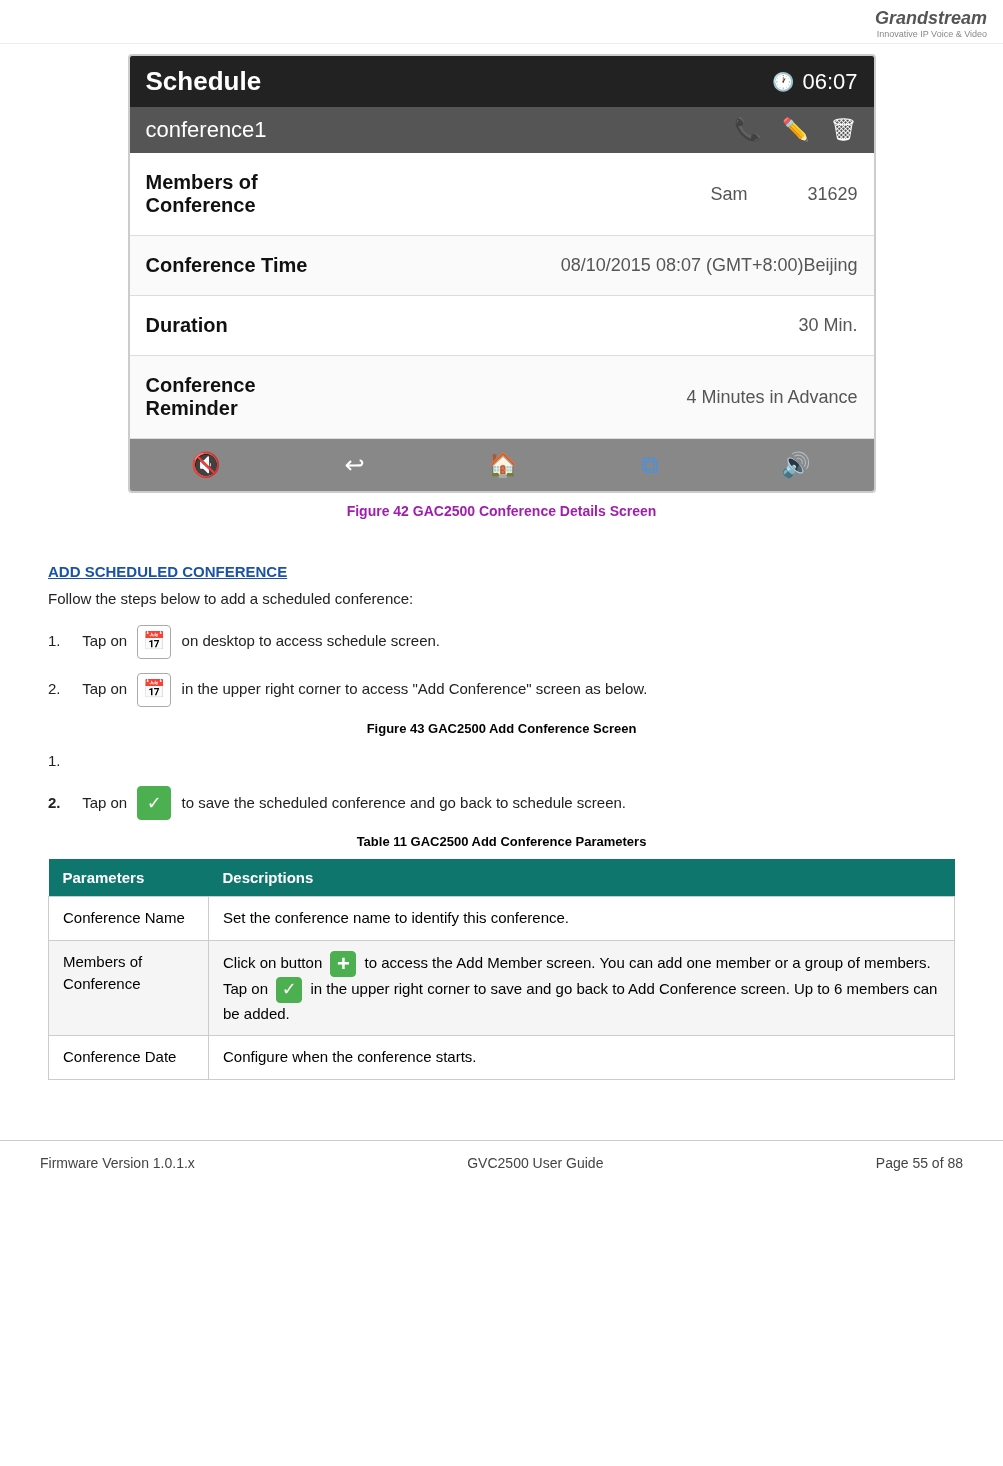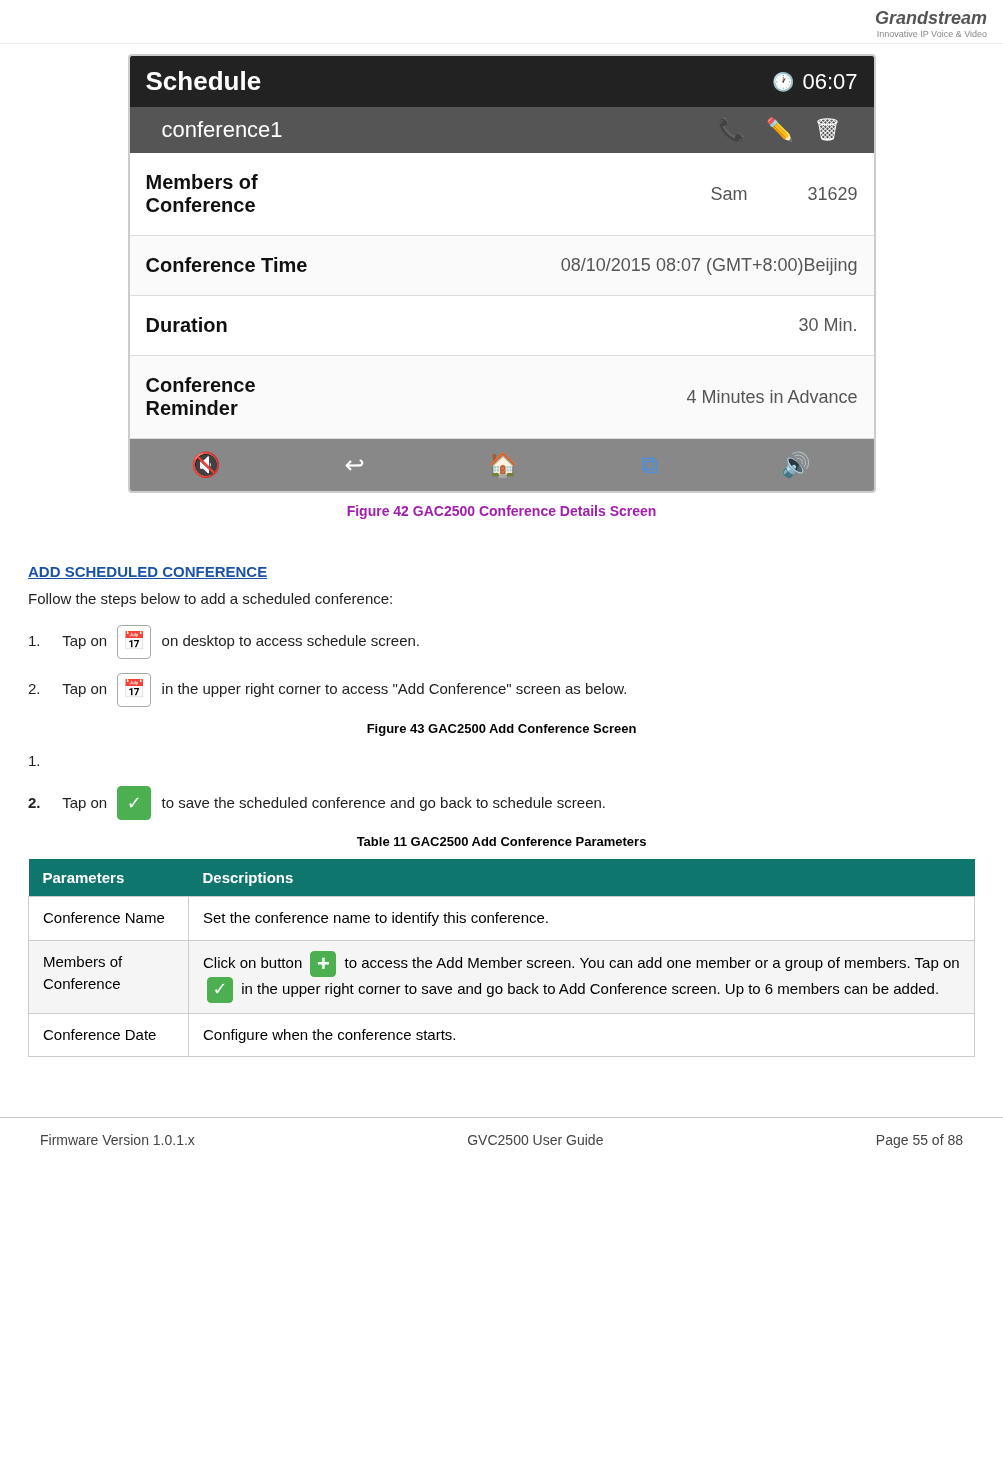--- a/index.html
+++ b/index.html
@@ -65,21 +65,21 @@
       font-size: 18px;
     }
 
     
     .conference-bar {
       background: #555;
       color: #fff;
       display: flex;
       justify-content: space-between;
       align-items: center;
-      padding: 10px 32px;
+      padding: 10px 16px;
     }
     .conference-name {
       font-size: 22px;
       color: #fff;
     }
     .conference-actions {
       display: flex;
       gap: 20px;
     }
     .action-icon {
@@ -135,21 +135,21 @@
     .figure-caption {
       text-align: center;
       font-size: 14px;
       font-weight: bold;
       margin: 6px 0 18px;
       color: #a21caf;
     }
 
     
     .doc-content {
-      padding: 10px 28px 20px;
+      padding: 10px 48px 20px;
     }
 
     .section-heading {
       font-size: 15px;
       font-weight: bold;
       color: #1a52a8;
       text-transform: uppercase;
       margin: 16px 0 8px;
       text-decoration: underline;
     }

